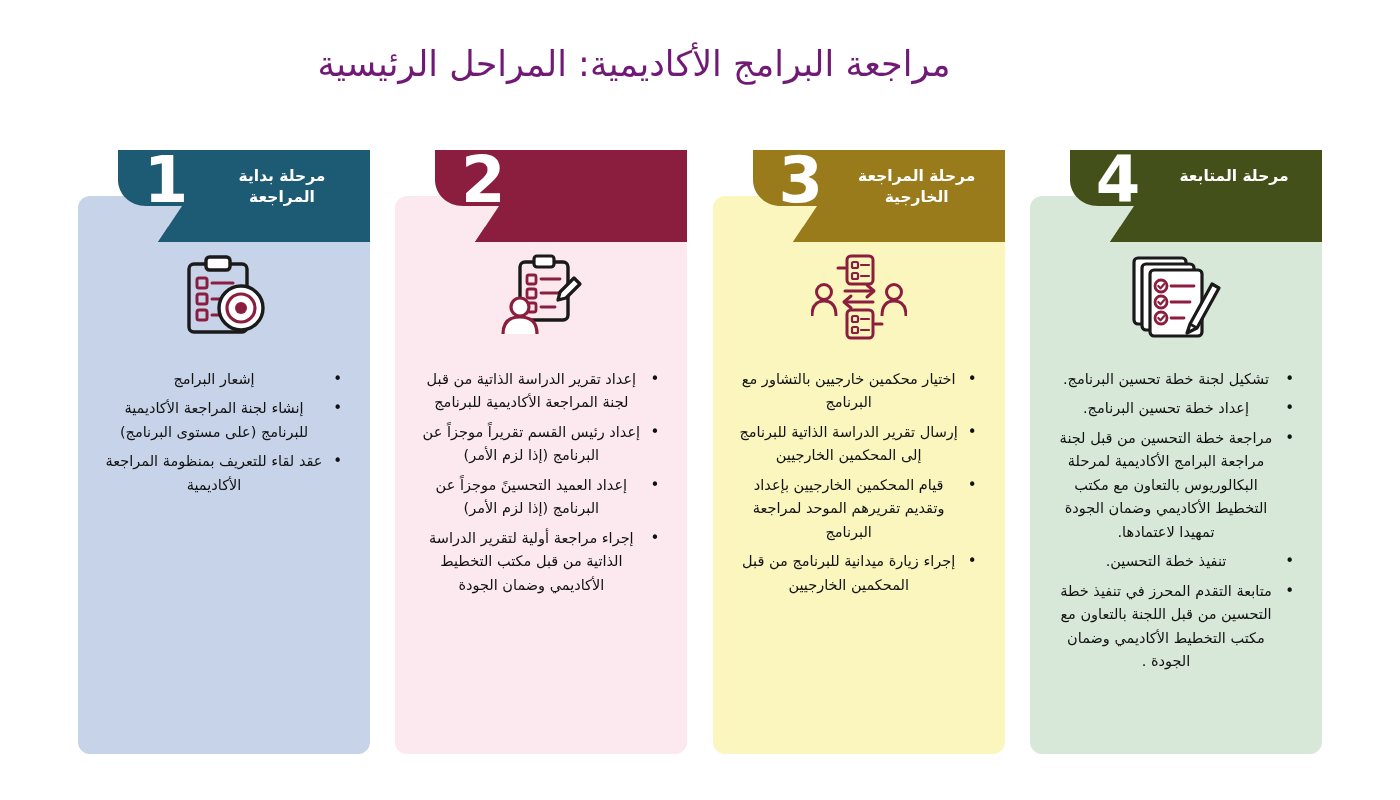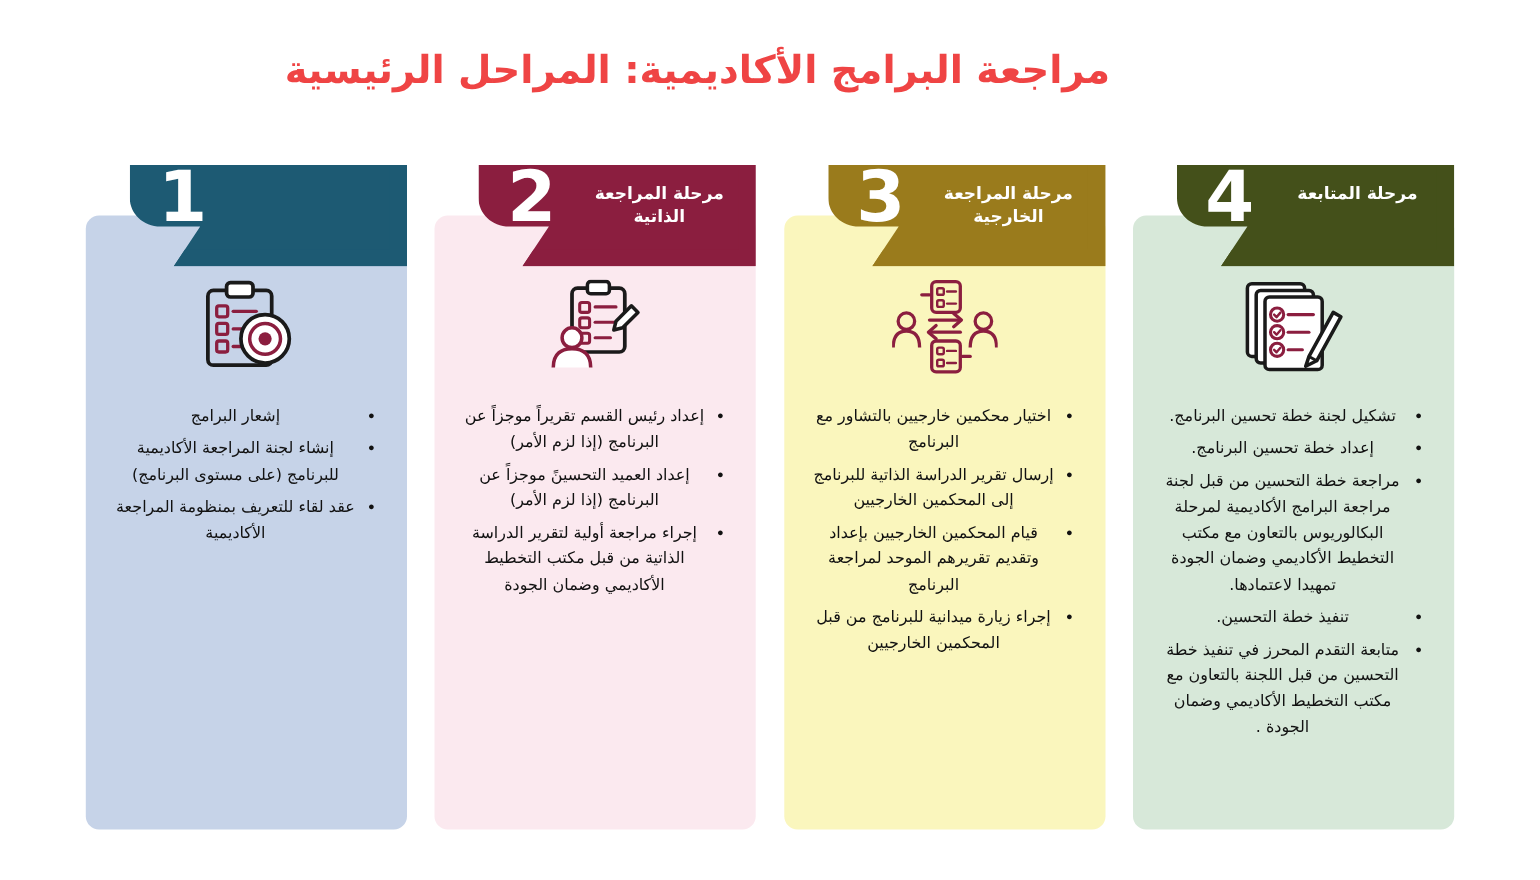--- a/index.html
+++ b/index.html
@@ -18,22 +18,22 @@
     width: 1400px;
     height: 800px;
   }
   .main-title {
     position: absolute;
     top: 44px;
     left: 0;
     width: 1268px;
     text-align: center;
     font-size: 35px;
-    font-weight: bold;
-    color: #ef4444;
+    font-weight: normal;
+    color: #701a75;
     letter-spacing: 0px;
   }
   .cards {
     position: absolute;
     top: 150px;
     left: 78px;
     width: 1244px;
     height: 610px;
     display: flex;
     flex-direction: row-reverse;
@@ -149,20 +149,21 @@
     <div class="card">
       <div class="card-body" style="background:#c6d3e8;"></div>
 
       <div class="banner">
         <svg viewBox="0 0 252 92" xmlns="http://www.w3.org/2000/svg">
           <path d="M252,0 L252,92 L40,92 L64,56 L28,56 C12,56 0,44 0,30 L0,0 Z" fill="#1d5a73"></path>
           <path d="M252,0 L252,92 L40,92 L50,77 L236,77 L236,0 Z" fill="#1d5a73"></path>
         </svg>
       </div>
       <div class="banner-num">1</div>
+      <div class="banner-label">مرحلة بداية المراجعة</div>
 
       <div class="icon-wrap">
         <svg width="86" height="86" viewBox="0 0 86 86" fill="none" xmlns="http://www.w3.org/2000/svg">
           <rect x="8" y="10" width="58" height="68" rx="5" stroke="#1a1a1a" stroke-width="3.4" fill="none"></rect>
           <rect x="25" y="3" width="24" height="13" rx="3.5" stroke="#1a1a1a" stroke-width="3.4" fill="#fff"></rect>
           <rect x="16" y="24" width="10" height="10" rx="2" stroke="#8b1e3f" stroke-width="3"></rect>
           <line x1="31" y1="29" x2="52" y2="29" stroke="#8b1e3f" stroke-width="3" stroke-linecap="round"></line>
           <rect x="16" y="40" width="10" height="10" rx="2" stroke="#8b1e3f" stroke-width="3"></rect>
           <line x1="31" y1="45" x2="52" y2="45" stroke="#8b1e3f" stroke-width="3" stroke-linecap="round"></line>
           <rect x="16" y="56" width="10" height="10" rx="2" stroke="#8b1e3f" stroke-width="3"></rect>
@@ -185,40 +186,40 @@
     <div class="card">
       <div class="card-body" style="background:#fbe9ef;"></div>
 
       <div class="banner">
         <svg viewBox="0 0 252 92" xmlns="http://www.w3.org/2000/svg">
           <path d="M252,0 L252,92 L40,92 L64,56 L28,56 C12,56 0,44 0,30 L0,0 Z" fill="#8b1e3f"></path>
           <path d="M252,0 L252,92 L40,92 L50,77 L236,77 L236,0 Z" fill="#8b1e3f"></path>
         </svg>
       </div>
       <div class="banner-num">2</div>
-      <div class="banner-label">مرحلة المراجعة الذاتية</div>
 
       <div class="icon-wrap">
         <svg width="86" height="86" viewBox="0 0 86 86" fill="none" xmlns="http://www.w3.org/2000/svg">
           <rect x="22" y="8" width="48" height="58" rx="5" stroke="#1a1a1a" stroke-width="3.4" fill="none"></rect>
           <rect x="36" y="2" width="20" height="11" rx="3" stroke="#1a1a1a" stroke-width="3.2" fill="#fff"></rect>
           <rect x="29" y="21" width="9" height="9" rx="2" stroke="#8b1e3f" stroke-width="2.8"></rect>
           <line x1="43" y1="25" x2="62" y2="25" stroke="#8b1e3f" stroke-width="2.8" stroke-linecap="round"></line>
           <rect x="29" y="35" width="9" height="9" rx="2" stroke="#8b1e3f" stroke-width="2.8"></rect>
           <line x1="43" y1="39" x2="62" y2="39" stroke="#8b1e3f" stroke-width="2.8" stroke-linecap="round"></line>
           <rect x="29" y="49" width="9" height="9" rx="2" stroke="#8b1e3f" stroke-width="2.8"></rect>
           <line x1="43" y1="53" x2="57" y2="53" stroke="#8b1e3f" stroke-width="2.8" stroke-linecap="round"></line>
           <path d="M62 38 L76 24 L82 30 L68 44 L60 46 Z" fill="#fff" stroke="#1a1a1a" stroke-width="3.2" stroke-linejoin="round"></path>
           <circle cx="22" cy="53" r="9" fill="#fff" stroke="#8b1e3f" stroke-width="3.2"></circle>
           <path d="M5 80 C5 67 13 63 22 63 C31 63 39 67 39 80" fill="#fff" stroke="#8b1e3f" stroke-width="3.2" stroke-linejoin="round"></path>
         </svg>
       </div>
 
       <div class="bullets">
         <ul>
+          <li>إعداد تقرير الدراسة الذاتية من قبل لجنة المراجعة الأكاديمية للبرنامج</li>
           <li>إعداد رئيس القسم تقريراً موجزاً عن البرنامج (إذا لزم الأمر)</li>
           <li>إعداد العميد التحسينً موجزاً عن البرنامج (إذا لزم الأمر)</li>
           <li>إجراء مراجعة أولية لتقرير الدراسة الذاتية من قبل مكتب التخطيط الأكاديمي وضمان الجودة</li>
         </ul>
       </div>
     </div>
 
     <div class="card">
       <div class="card-body" style="background:#faf6bd;"></div>
 

